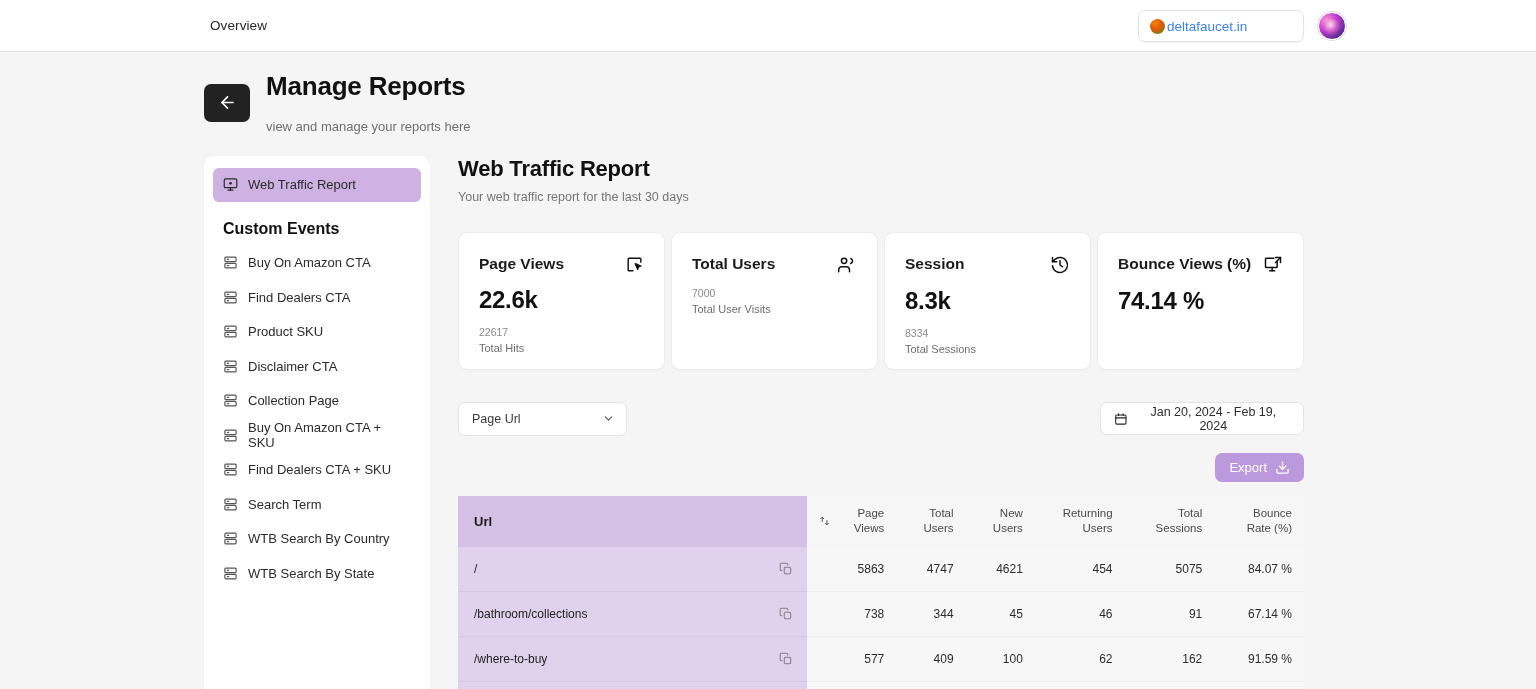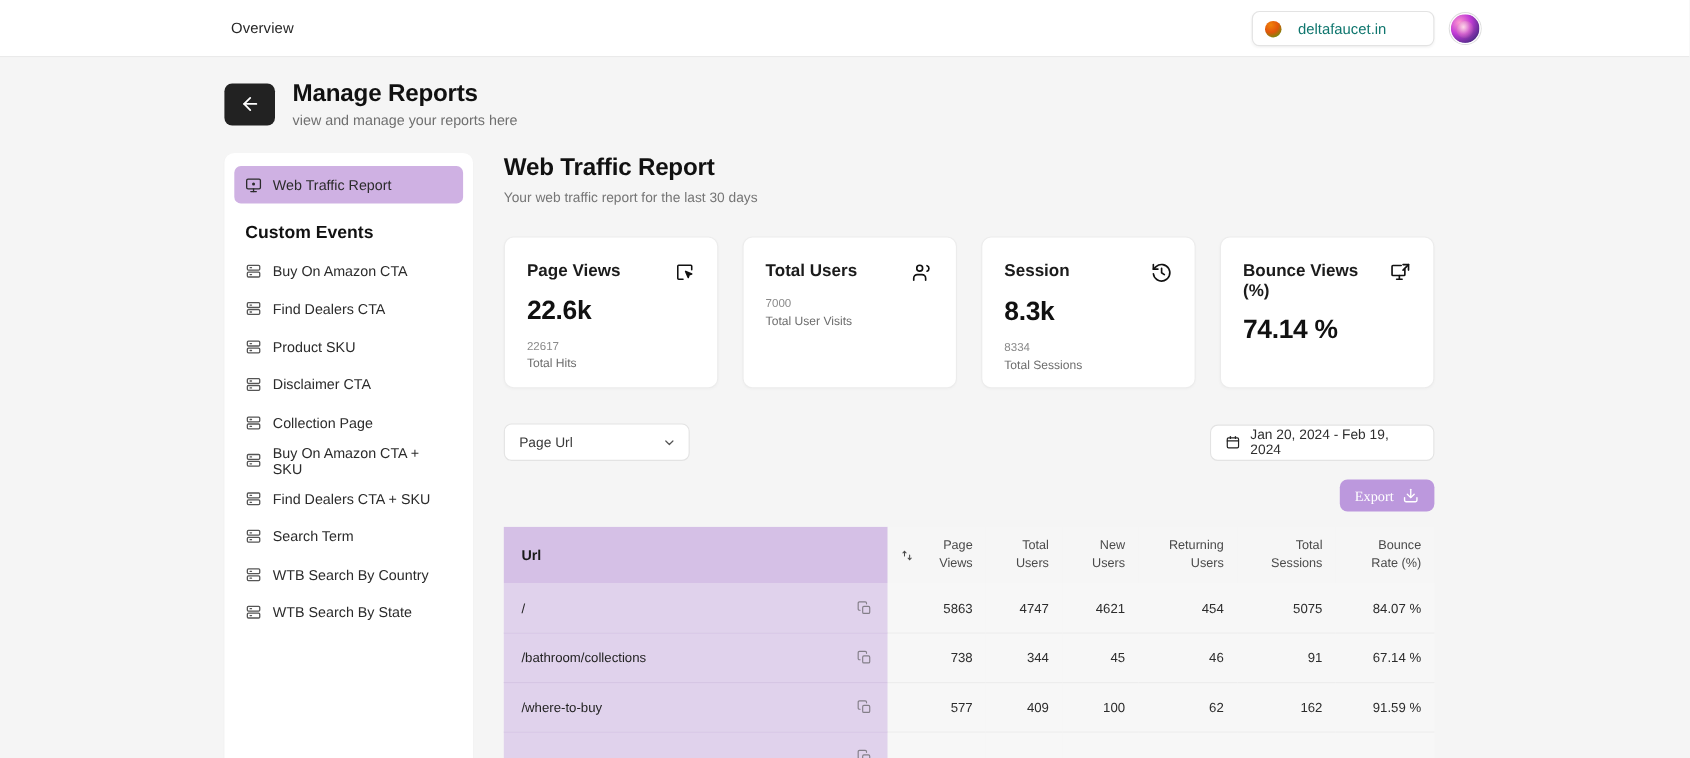--- a/index.html
+++ b/index.html
@@ -19,24 +19,24 @@
   }
   .topbar-nav {
     margin-left: 210px;
     font-size: 13.5px; color: #262626; letter-spacing: .1px;
   }
   .topbar-right {
     position: absolute; right: 190px; top: 0; height: 52px;
     display: flex; align-items: center; gap: 14px;
   }
   .domain-chip {
-    display: flex; align-items: center; gap: 15px;
+    display: flex; align-items: center; gap: 2px;
     background: #fff; border: 1px solid #e3e3e3; border-radius: 7px;
     height: 32px; padding: 0 14px 0 11px;
-    font-size: 13.5px; color: #0f766e;
+    font-size: 13.5px; color: #3b82f6;
     box-shadow: 0 1px 2px rgba(0,0,0,.04);
     min-width: 166px;
   }
   .domain-dot {
     width: 15px; height: 15px; border-radius: 50%;
     background: radial-gradient(circle at 35% 25%, #f0820a 0%, #e2560c 45%, #3fa40c 100%);
     flex: 0 0 auto;
   }
   .avatar {
     width: 28px; height: 28px; border-radius: 50%;
@@ -57,25 +57,25 @@
     display: flex; align-items: center; gap: 16px;
     padding: 20px 0 0 204px;
   }
   .back-btn {
     width: 46px; height: 38px; border-radius: 7px;
     background: #222222;
     display: flex; align-items: center; justify-content: center;
     cursor: pointer;
   }
   .head-text h1 {
-    font-size: 22px; font-weight: 700; color: #111; line-height: 1.15;
+    font-size: 26px; font-weight: 700; color: #111; line-height: 1.15;
     letter-spacing: -.2px;
   }
   .head-text p {
-    font-size: 13px; color: #6f6f6f; margin-top: 5px;
+    font-size: 13px; color: #6f6f6f; margin-top: 17px;
   }
 
   
   .layout {
     display: flex; gap: 28px;
     padding: 22px 0 0 204px;
   }
 
   
   .sidebar {
@@ -108,60 +108,61 @@
   
   .main { flex: 1; padding-right: 232px; }
   .main-title {
     font-size: 22px; font-weight: 700; color: #111; letter-spacing: -.2px;
   }
   .main-sub { font-size: 12.5px; color: #757575; margin-top: 8px; }
 
   
   .cards {
     display: grid; grid-template-columns: repeat(4, 1fr);
-    gap: 22px; margin-top: 28px;
+    gap: 6px; margin-top: 28px;
   }
   .card {
     background: #fff; border: 1px solid #ececec; border-radius: 9px;
     padding: 22px 20px 20px 20px; height: 138px;
     box-shadow: 0 1px 2px rgba(0,0,0,.02);
   }
   .card-top {
     display: flex; align-items: flex-start; justify-content: space-between;
   }
   .card-label { font-size: 15.5px; font-weight: 600; color: #1b1b1b; }
   .card-value { font-size: 24px; font-weight: 700; color: #111; margin-top: 12px; letter-spacing: -.3px; }
   .card-raw { font-size: 10.5px; color: #8a8a8a; margin-top: 12px; }
   .card-desc { font-size: 11px; color: #6e6e6e; margin-top: 4px; }
 
   
   .filters {
     display: flex; align-items: center; justify-content: space-between;
     margin-top: 32px;
+    text-align: center;
   }
   .select {
     width: 169px; height: 34px;
     background: #fff; border: 1px solid #e3e3e3; border-radius: 7px;
     display: flex; align-items: center; justify-content: space-between;
     padding: 0 11px 0 13px;
     font-size: 12.5px; color: #3a3a3a; cursor: pointer;
   }
   .daterange {
     width: 204px; height: 33px;
     background: #fff; border: 1px solid #e3e3e3; border-radius: 7px;
     display: flex; align-items: center; gap: 9px;
     padding: 0 13px; font-size: 12.5px; color: #2e2e2e; cursor: pointer;
   }
   .export-row { display: flex; justify-content: flex-end; margin-top: 17px; }
   .export-btn {
     background: #bc98dd; color: #fff;
     border: none; border-radius: 7px;
     height: 29px; padding: 0 14px;
     display: flex; align-items: center; gap: 8px;
-    font-size: 13px; font-family: Liberation Serif, serif; cursor: pointer; margin-left: 11px;
+    font-size: 13px; font-family: Liberation Sans, sans-serif; cursor: pointer; margin-left: 11px;
   }
 
   
   .table-wrap { margin-top: 14px; }
   table { width: 100%; border-collapse: collapse; table-layout: fixed; }
   thead th {
     background: #f6f6f6;
     font-size: 11.5px; font-weight: 400; color: #4a4a4a;
     padding: 10px 12px; text-align: right; vertical-align: middle;
     line-height: 1.35;

